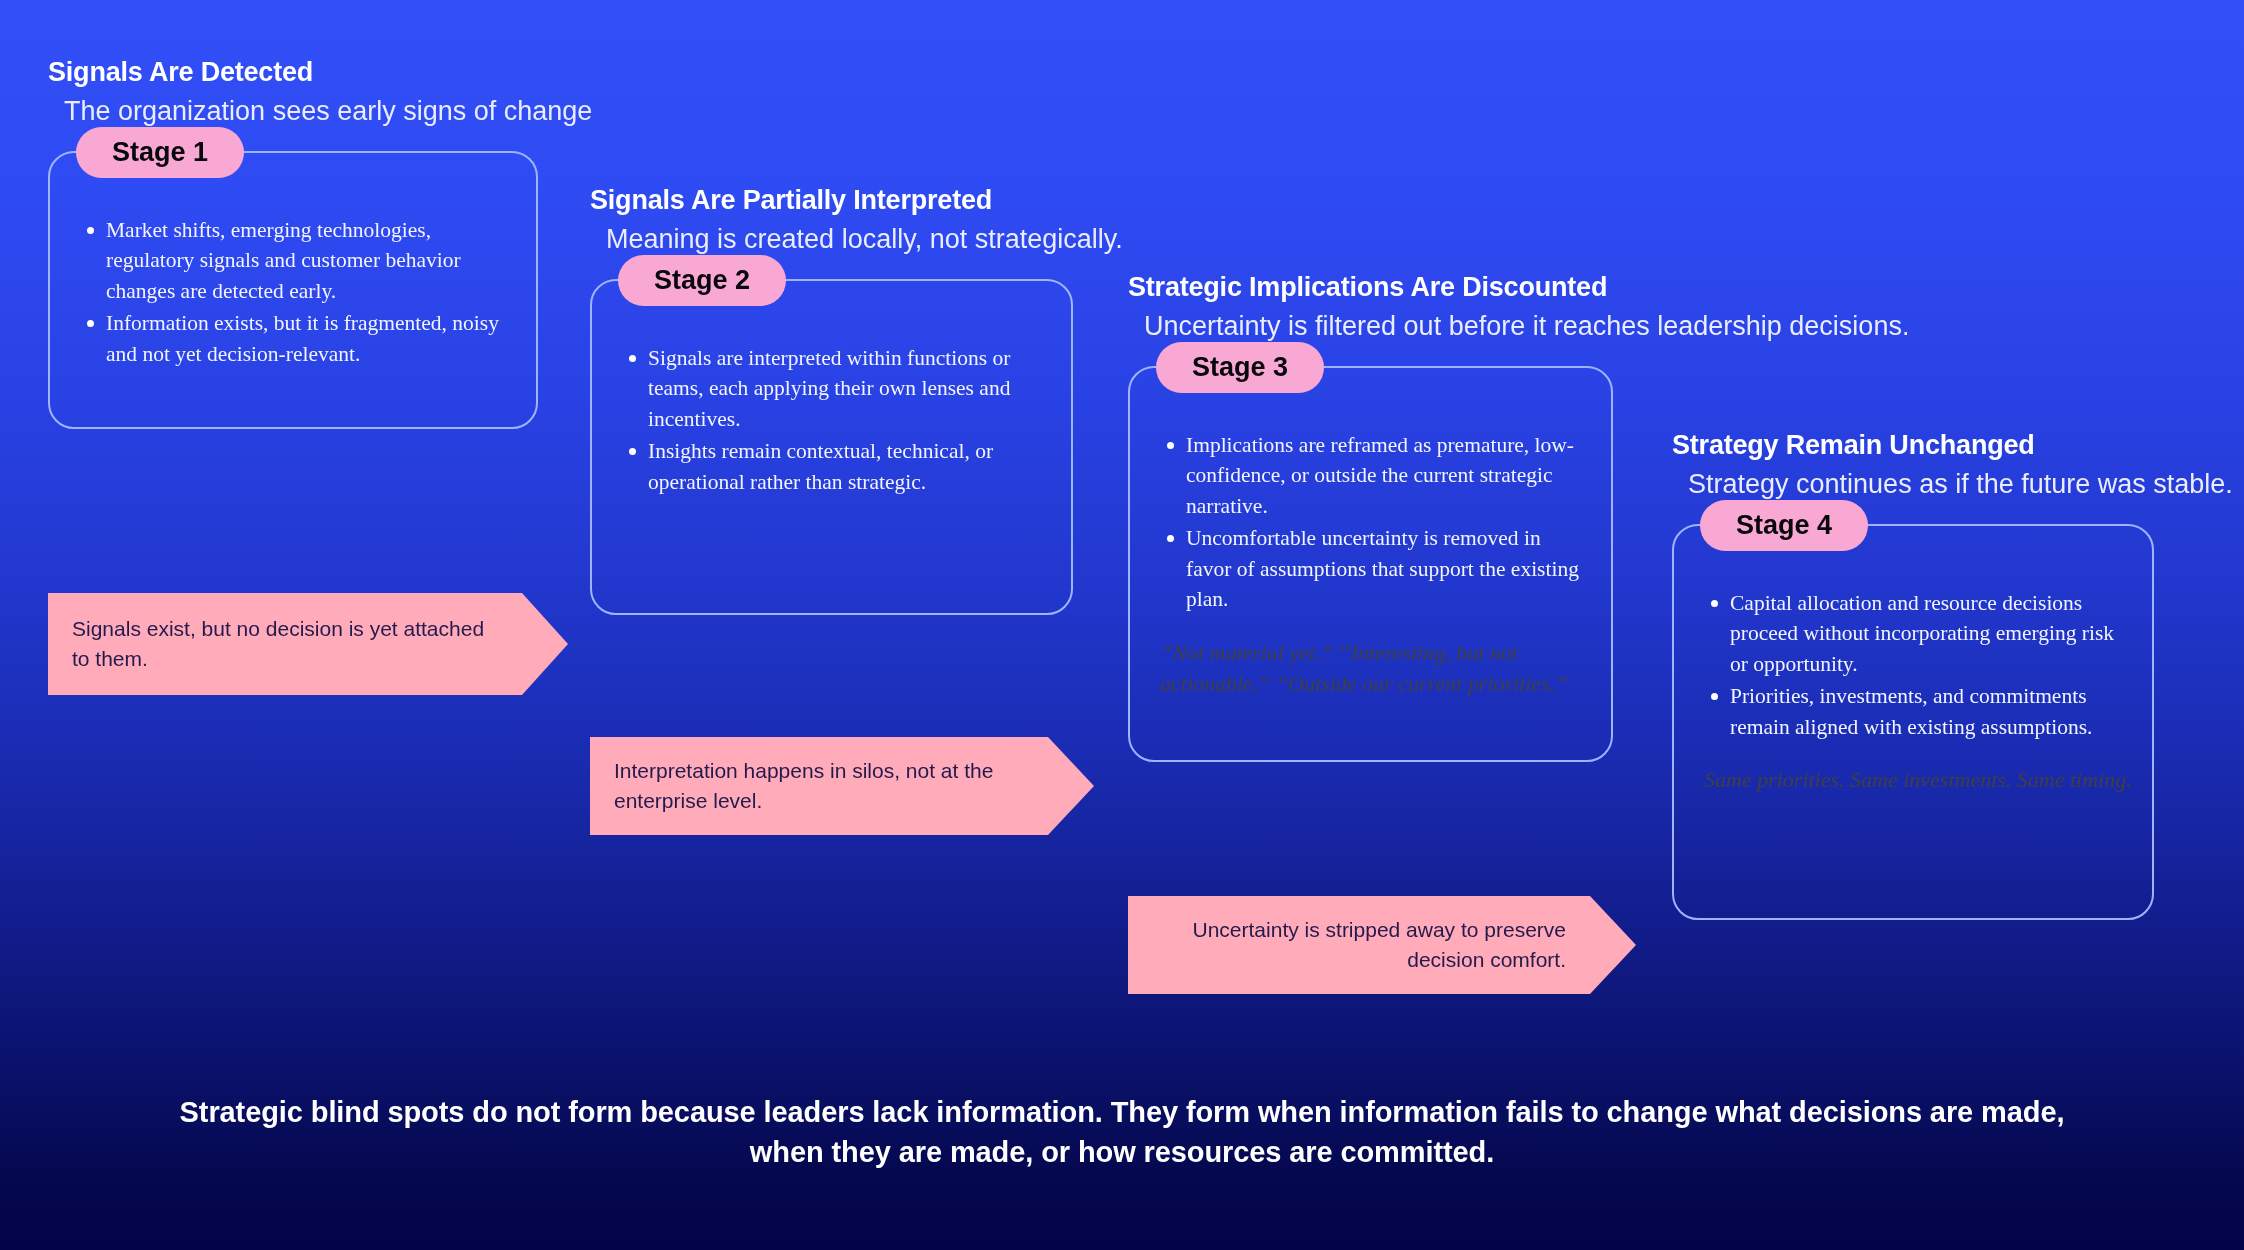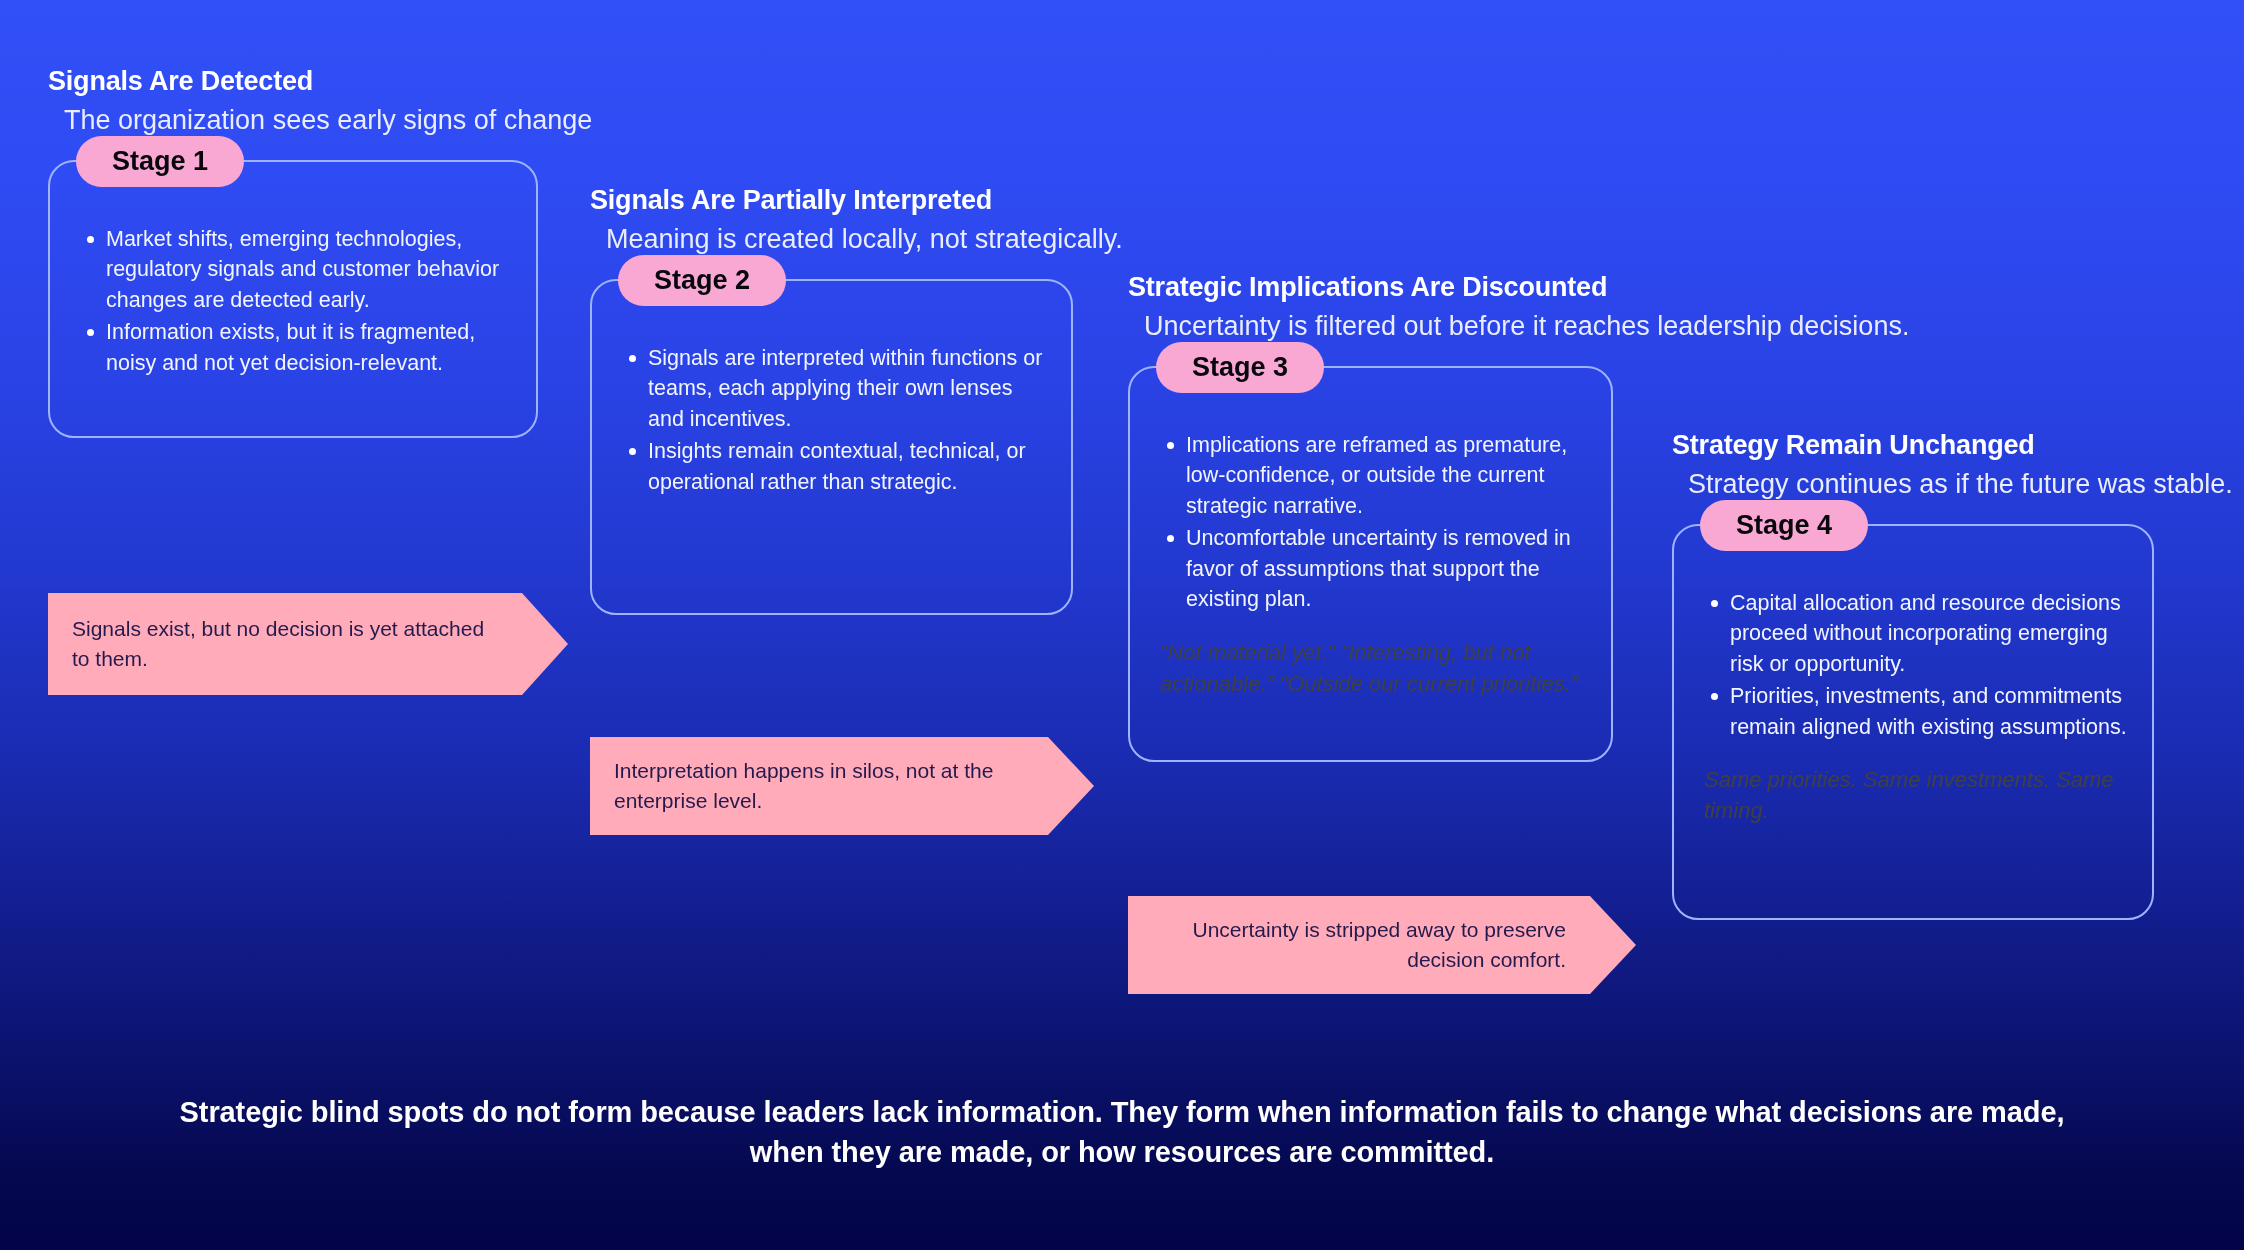--- a/index.html
+++ b/index.html
@@ -56,20 +56,21 @@
     position: relative;
     margin-top: 22px;
   }
 
   .card {
     border: 2px solid #9fb4ff;
     border-radius: 26px;
     box-sizing: border-box;
     padding: 62px 20px 26px 30px;
     background: transparent;
+    font-family: Liberation Serif, serif;
   }
 
   .badge {
     position: absolute;
     top: -24px;
     left: 28px;
     background: #f9a8d4;
     color: #07070c;
     font-size: 27px;
     font-weight: bold;
@@ -139,21 +140,21 @@
     padding: 0 150px;
     box-sizing: border-box;
     letter-spacing: -0.1px;
   }
 </style>
 </head>
 <body>
 
 <div class="canvas">
 
-  <div class="stage" style="left:48px; top:66px; width:490px;">
+  <div class="stage" style="left:48px; top:57px; width:490px;">
     <h2 class="stage-heading">Signals Are Detected</h2>
     <p class="stage-sub">The organization sees early signs of change</p>
 
     <div class="card-wrap">
       <div class="badge">Stage 1</div>
       <div class="card" style="min-height:278px;">
         <ul class="bullets">
           <li>Market shifts, emerging technologies, regulatory signals and customer behavior changes are detected early.</li>
           <li>Information exists, but it is fragmented, noisy and not yet decision-relevant.</li>
         </ul>

